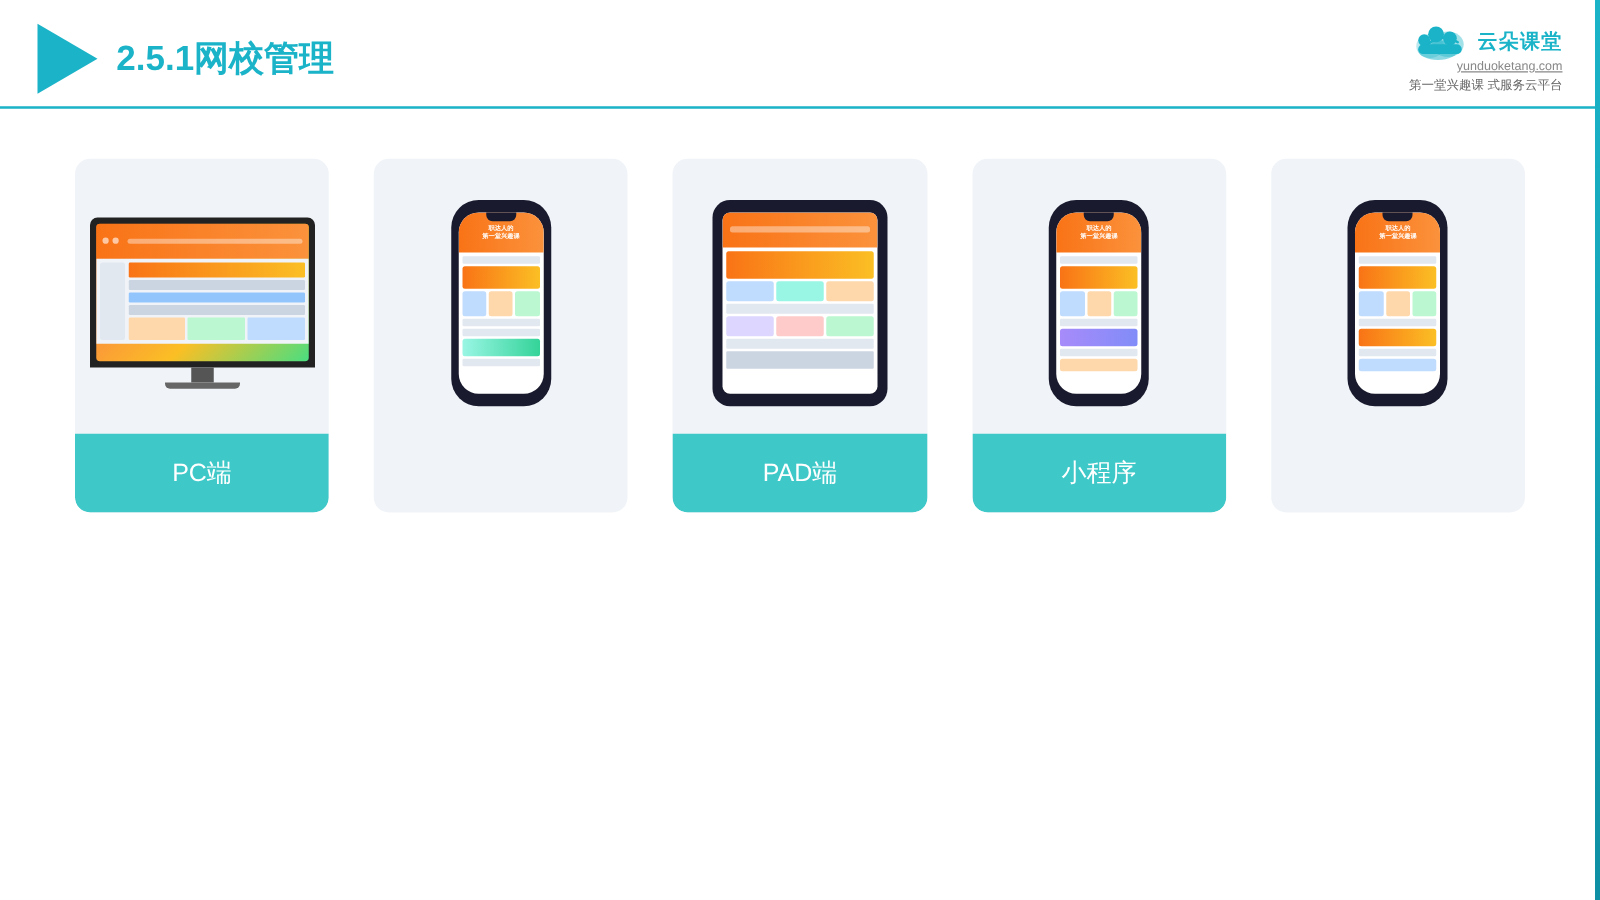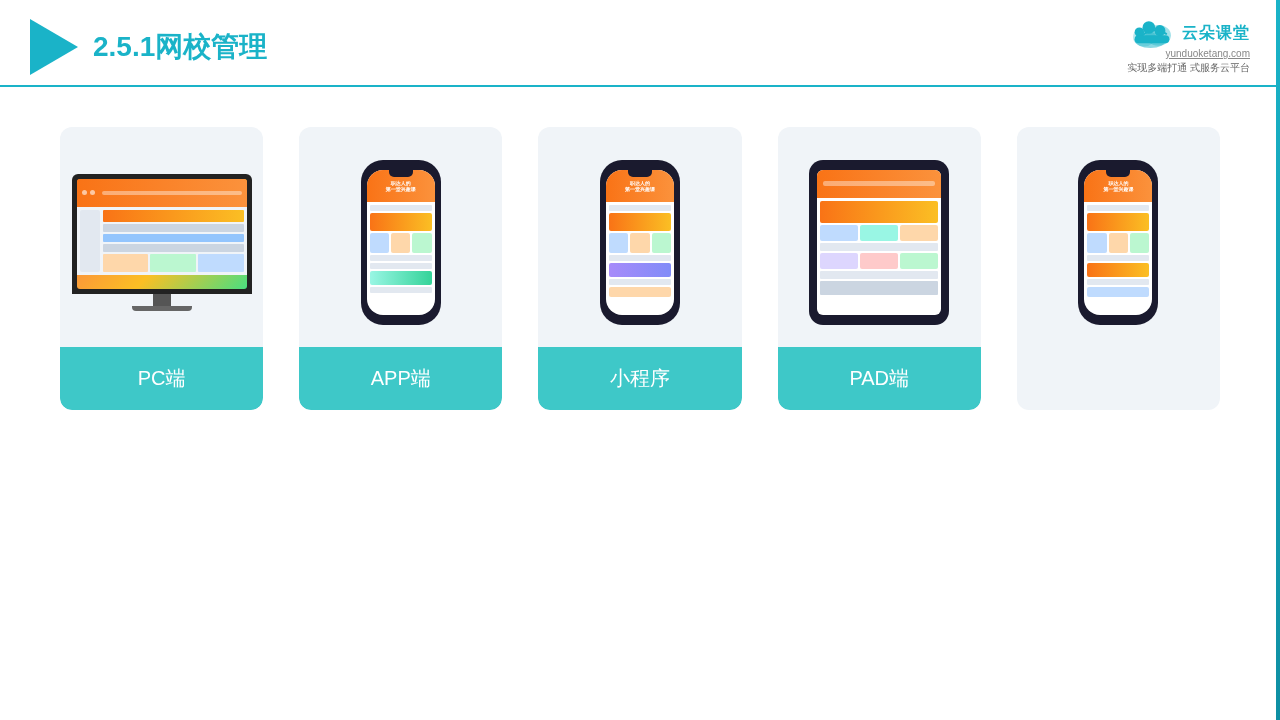--- a/index.html
+++ b/index.html
@@ -313,21 +313,21 @@
         <ellipse cx="28" cy="28" rx="20" ry="10" fill="#1ab3c8" opacity="0.5"></ellipse>
         <path d="M12 28 Q28 8 48 20" stroke="#1ab3c8" stroke-width="2.5" fill="none" stroke-linecap="round"></path>
         <circle cx="14" cy="18" r="6" fill="#1ab3c8"></circle>
         <circle cx="26" cy="12" r="8" fill="#1ab3c8"></circle>
         <circle cx="40" cy="16" r="7" fill="#1ab3c8"></circle>
         <rect x="8" y="22" width="44" height="10" rx="5" fill="#1ab3c8"></rect>
       </svg>
       <span class="brand-text">云朵课堂</span>
     </div>
     <div class="brand-url">yunduoketang.com</div>
-    <div class="brand-sub">实现多端打通
+    <div class="brand-sub">第一堂兴趣课
 式服务云平台</div>
   </div>
 </div>
 
 <div class="main-content">
 
   <div class="cards-row">
 
     <div class="device-card">
       <div class="device-image-area">
@@ -381,21 +381,51 @@
                 </div>
                 <div class="phone-row"></div>
                 <div class="phone-row"></div>
                 <div style="height:14px;background:linear-gradient(90deg,#99f6e4,#34d399);border-radius:2px;"></div>
                 <div class="phone-row"></div>
               </div>
             </div>
           </div>
         </div>
       </div>
-      <div class="device-label">APP端</div>
+    </div>
+
+    <div class="device-card">
+      <div class="device-image-area">
+        <div class="tablet-device">
+          <div class="tablet-outer">
+            <div class="tablet-screen">
+              <div class="tablet-screen-top">
+                <div style="height:5px;flex:1;background:rgba(255,255,255,0.4);border-radius:2px;"></div>
+              </div>
+              <div style="padding:3px;display:flex;flex-direction:column;gap:2px;">
+                <div style="height:22px;background:linear-gradient(90deg,#f97316,#fbbf24);border-radius:2px;"></div>
+                <div style="display:flex;gap:2px;">
+                  <div style="flex:1;height:16px;background:#bfdbfe;border-radius:2px;"></div>
+                  <div style="flex:1;height:16px;background:#99f6e4;border-radius:2px;"></div>
+                  <div style="flex:1;height:16px;background:#fed7aa;border-radius:2px;"></div>
+                </div>
+                <div style="height:8px;background:#e2e8f0;border-radius:1px;"></div>
+                <div style="display:flex;gap:2px;">
+                  <div style="flex:1;height:16px;background:#ddd6fe;border-radius:2px;"></div>
+                  <div style="flex:1;height:16px;background:#fecaca;border-radius:2px;"></div>
+                  <div style="flex:1;height:16px;background:#bbf7d0;border-radius:2px;"></div>
+                </div>
+                <div style="height:8px;background:#e2e8f0;border-radius:1px;"></div>
+                <div style="height:14px;background:#cbd5e1;border-radius:1px;"></div>
+              </div>
+            </div>
+          </div>
+        </div>
+      </div>
+      <div class="device-label">PAD端</div>
     </div>
 
     <div class="device-card">
       <div class="device-image-area">
         <div class="phone-device">
           <div class="phone-outer">
             <div class="phone-notch"></div>
             <div class="phone-screen">
               <div class="phone-screen-top">
                 <div class="phone-screen-top-text">职达人的<br>第一堂兴趣课</div>
@@ -415,51 +445,20 @@
               </div>
             </div>
           </div>
         </div>
       </div>
       <div class="device-label">小程序</div>
     </div>
 
     <div class="device-card">
       <div class="device-image-area">
-        <div class="tablet-device">
-          <div class="tablet-outer">
-            <div class="tablet-screen">
-              <div class="tablet-screen-top">
-                <div style="height:5px;flex:1;background:rgba(255,255,255,0.4);border-radius:2px;"></div>
-              </div>
-              <div style="padding:3px;display:flex;flex-direction:column;gap:2px;">
-                <div style="height:22px;background:linear-gradient(90deg,#f97316,#fbbf24);border-radius:2px;"></div>
-                <div style="display:flex;gap:2px;">
-                  <div style="flex:1;height:16px;background:#bfdbfe;border-radius:2px;"></div>
-                  <div style="flex:1;height:16px;background:#99f6e4;border-radius:2px;"></div>
-                  <div style="flex:1;height:16px;background:#fed7aa;border-radius:2px;"></div>
-                </div>
-                <div style="height:8px;background:#e2e8f0;border-radius:1px;"></div>
-                <div style="display:flex;gap:2px;">
-                  <div style="flex:1;height:16px;background:#ddd6fe;border-radius:2px;"></div>
-                  <div style="flex:1;height:16px;background:#fecaca;border-radius:2px;"></div>
-                  <div style="flex:1;height:16px;background:#bbf7d0;border-radius:2px;"></div>
-                </div>
-                <div style="height:8px;background:#e2e8f0;border-radius:1px;"></div>
-                <div style="height:14px;background:#cbd5e1;border-radius:1px;"></div>
-              </div>
-            </div>
-          </div>
-        </div>
-      </div>
-      <div class="device-label">PAD端</div>
-    </div>
-
-    <div class="device-card">
-      <div class="device-image-area">
         <div class="phone-device">
           <div class="phone-outer">
             <div class="phone-notch"></div>
             <div class="phone-screen">
               <div class="phone-screen-top">
                 <div class="phone-screen-top-text">职达人的<br>第一堂兴趣课</div>
               </div>
               <div class="phone-screen-body">
                 <div class="phone-row"></div>
                 <div class="phone-row-orange"></div>

